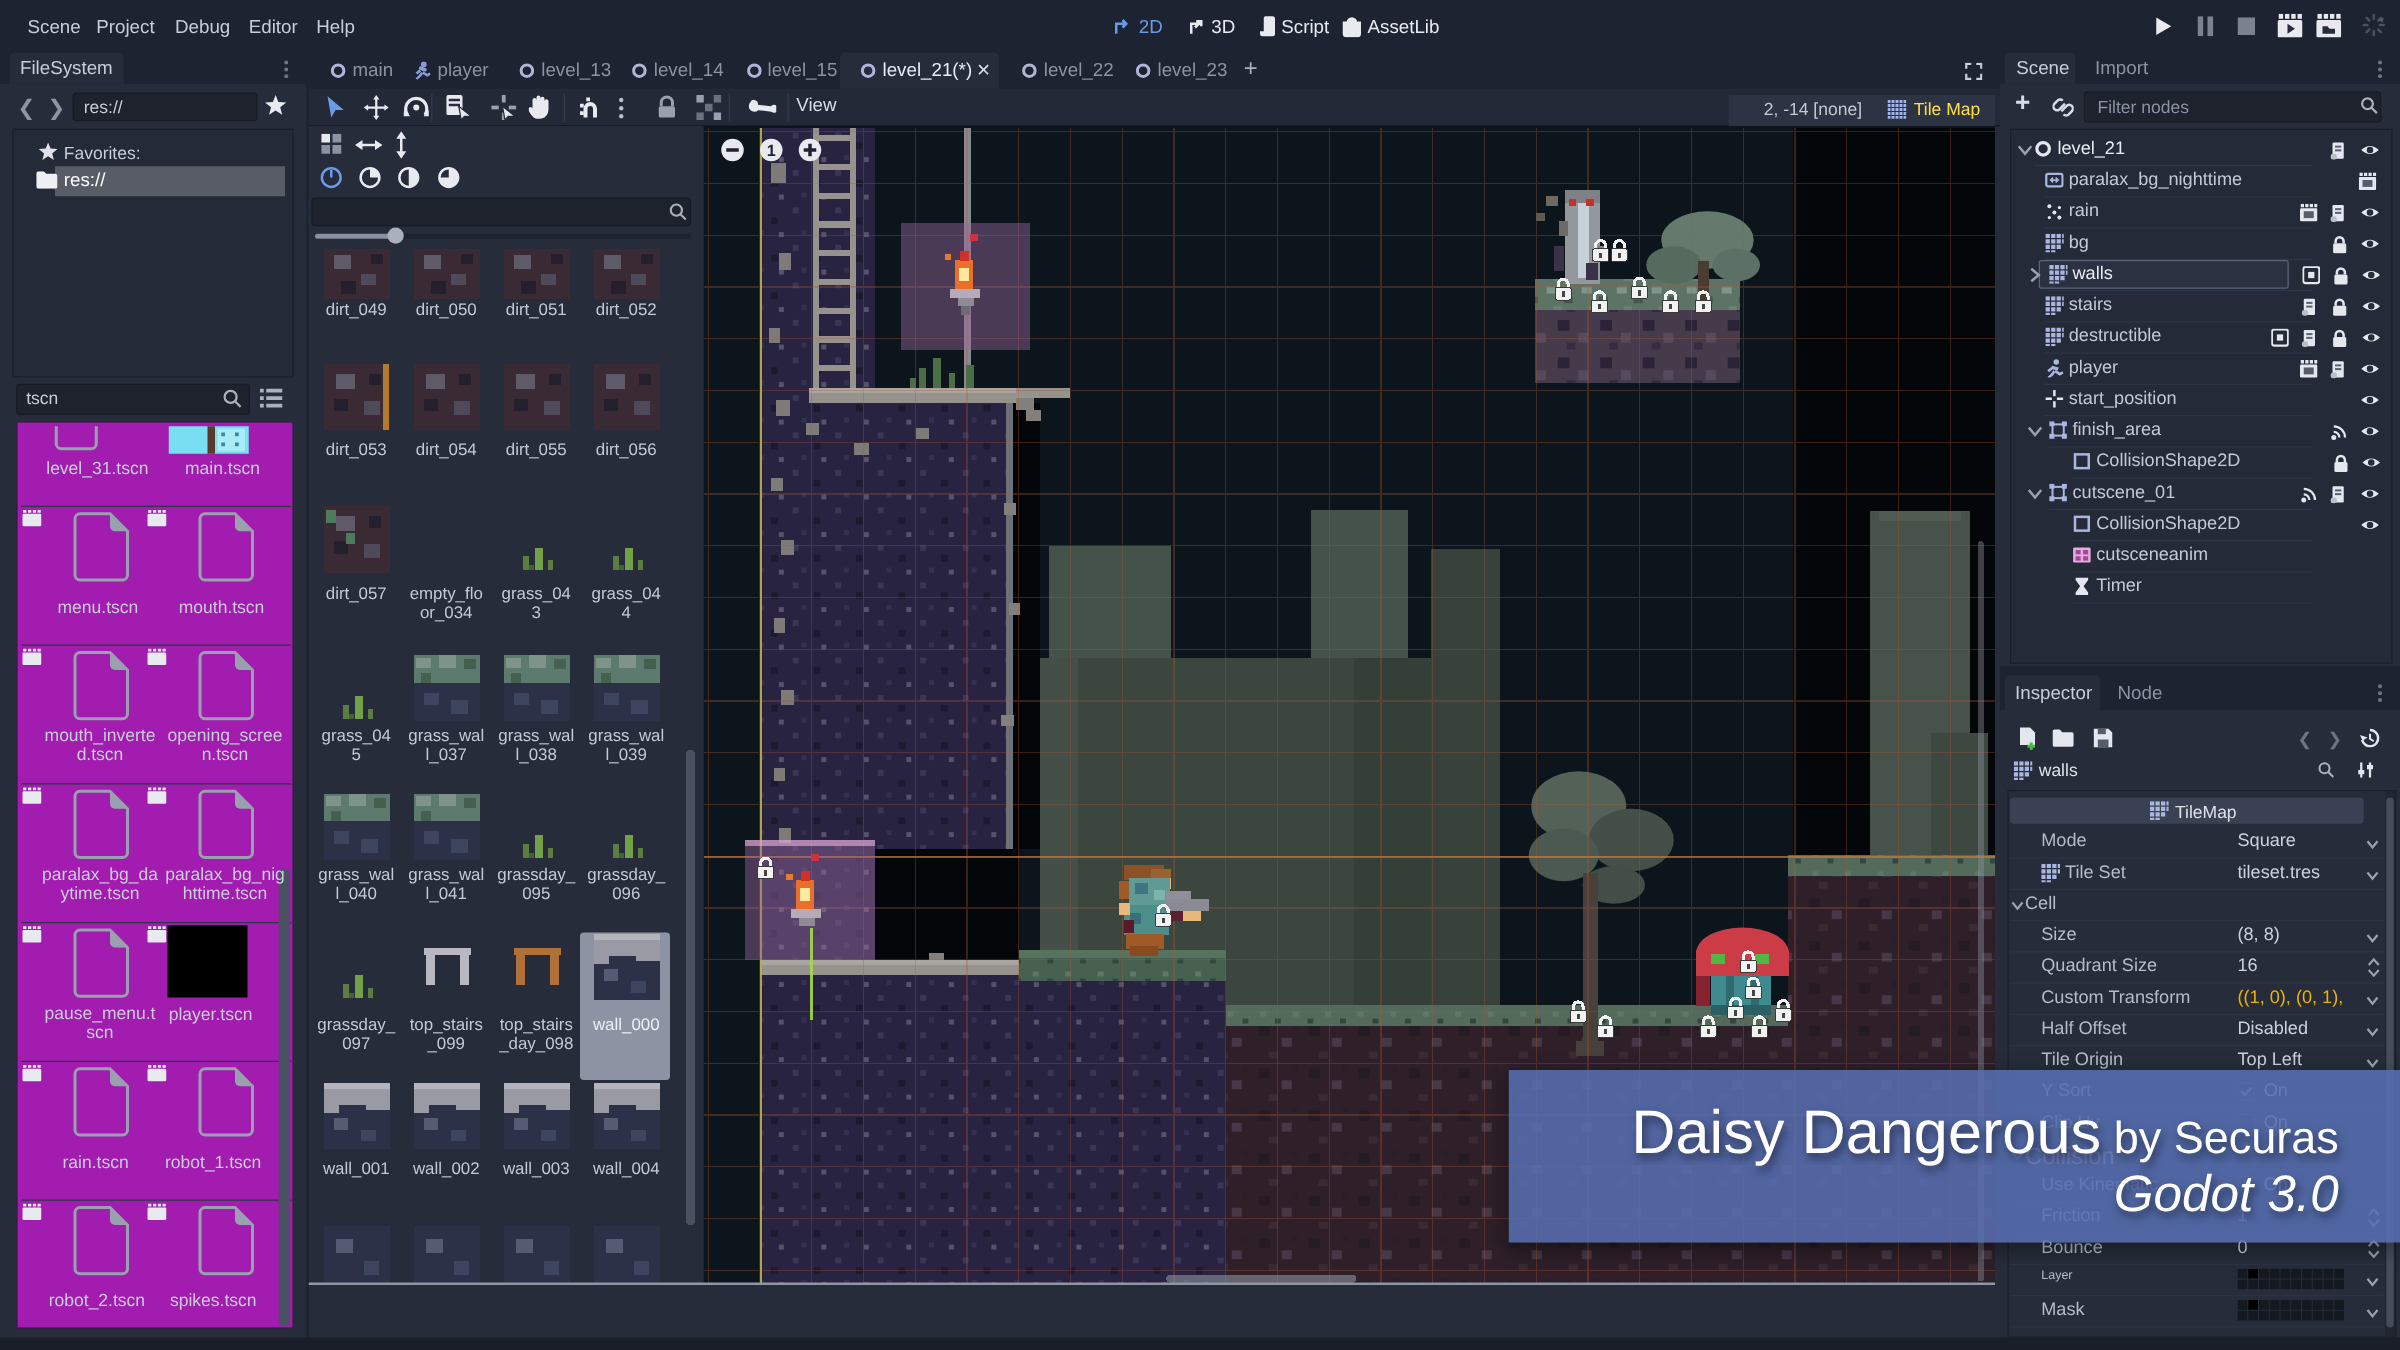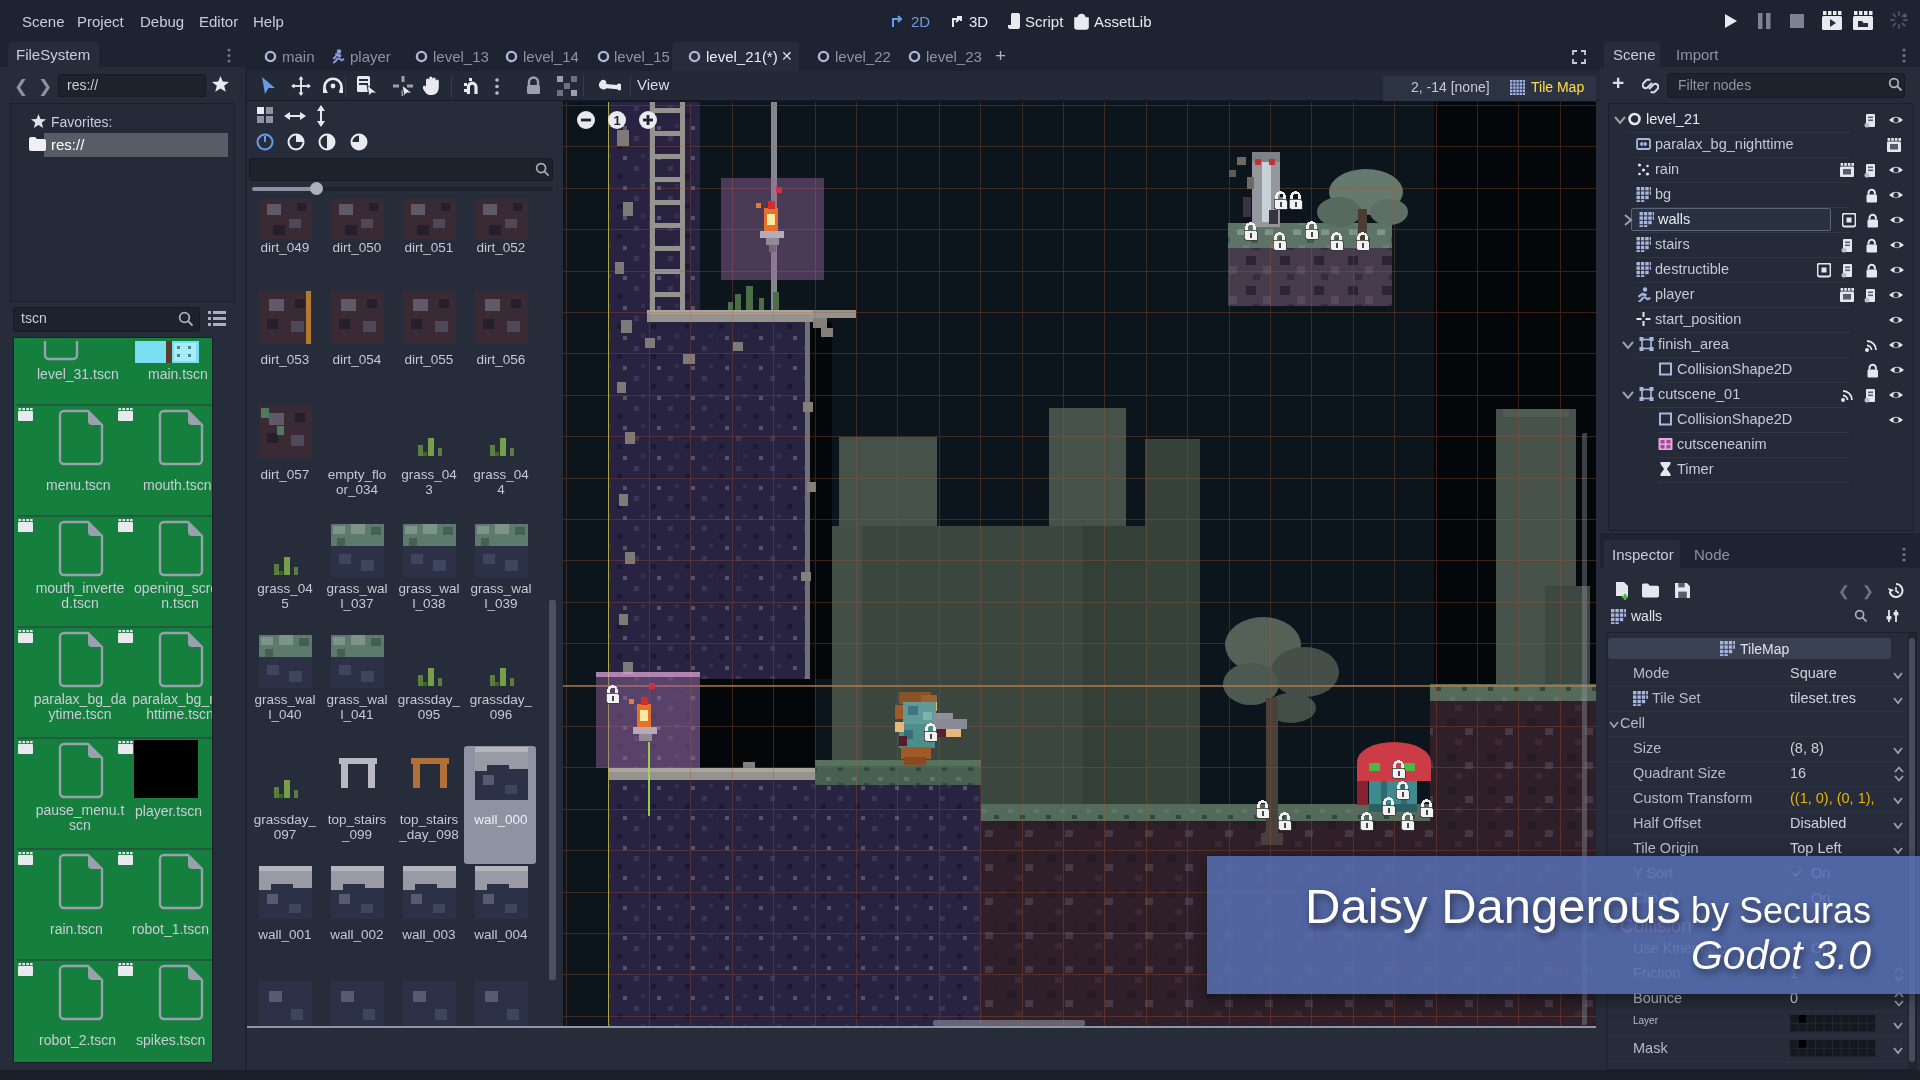--- a/index.html
+++ b/index.html
@@ -126,21 +126,21 @@
  <svg class="ico" style="left:208px;top:268px" width="18" height="17" viewBox="0 0 18 17">
         <g fill="#aab0bc">
           <rect x="0" y="1" width="3" height="3"></rect>
           <rect x="5" y="1" width="13" height="3"></rect>
           <rect x="0" y="7" width="3" height="3"></rect>
           <rect x="5" y="7" width="13" height="3"></rect>
           <rect x="0" y="13" width="3" height="3"></rect>
           <rect x="5" y="13" width="13" height="3"></rect>
         </g>
       </svg>
- <div class="abs" style="left:13px;top:295px;width:200px;height:726px;background:#15803d;border:1px solid #1a1f2b;overflow:hidden">
+ <div class="abs" style="left:13px;top:295px;width:222px;height:726px;background:#a21caf;border:1px solid #1a1f2b;overflow:hidden">
 
   <svg class="abs" style="left:0;top:0" width="222" height="726" viewBox="0 0 222 726">
    <defs>
     <g id="doc">
               <path d="M2 4 a4 4 0 0 1 4-4 h24 l14 14 v35 a4 4 0 0 1 -4 4 H6 a4 4 0 0 1 -4-4 z" fill="none" stroke="#9aa1ae" stroke-width="2.4"></path>
               <path d="M30 0 l14 14 h-10 a4 4 0 0 1 -4 -4 z" fill="#9aa1ae"></path>
             </g>
     <g id="badge">
               <rect x="0" y="3" width="15" height="10" rx="1" fill="#e8eaf0"></rect>
               <rect x="0.5" y="0" width="2.6" height="2.2" fill="#e8eaf0"></rect>

